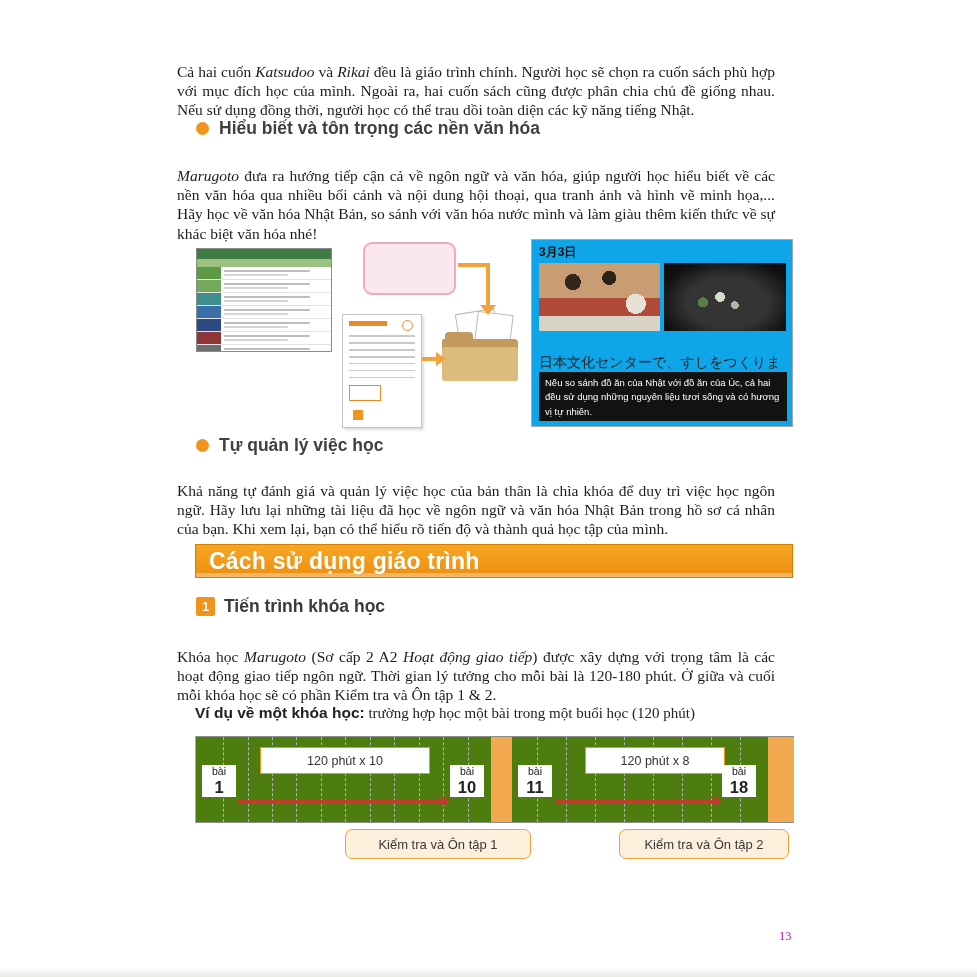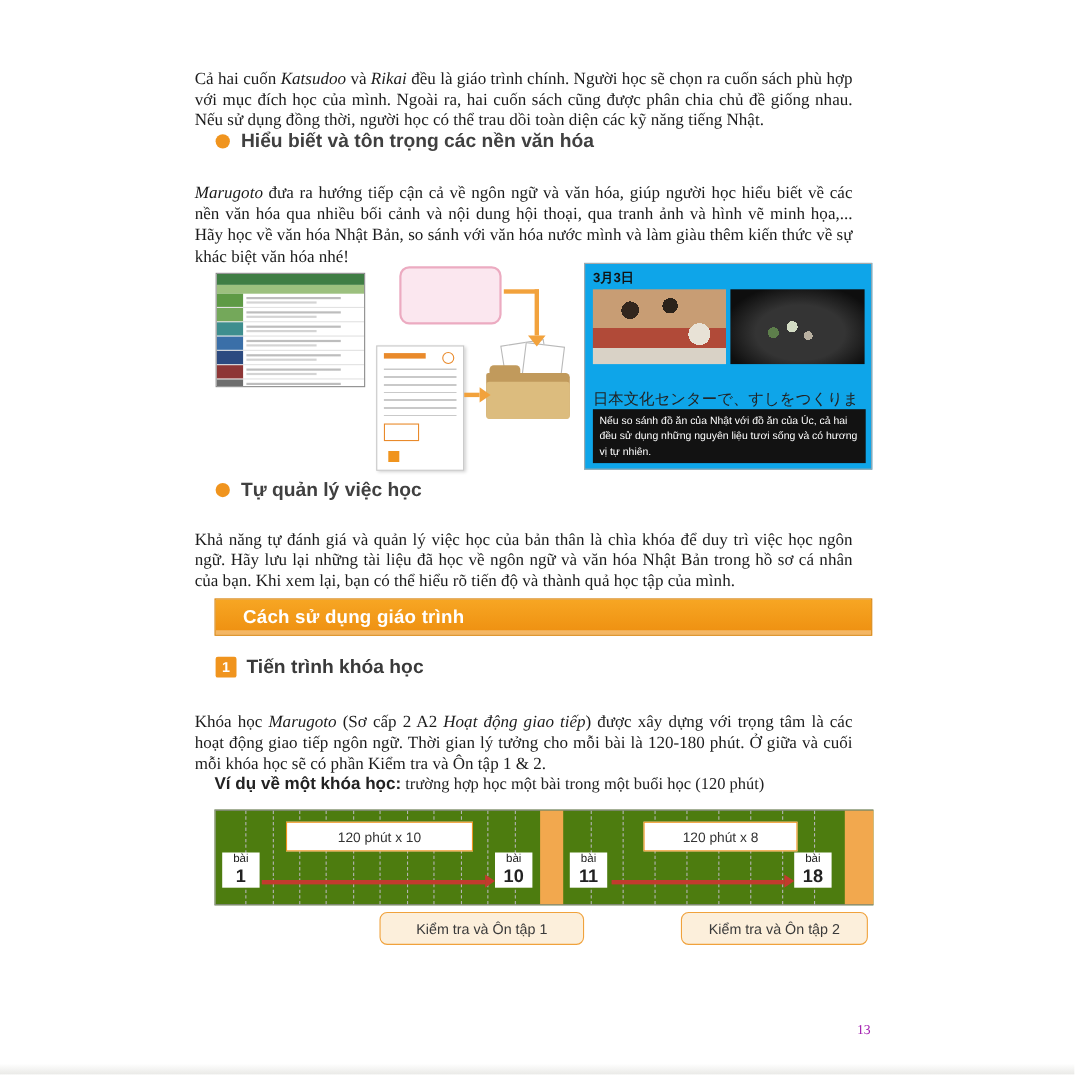--- a/index.html
+++ b/index.html
@@ -56,38 +56,38 @@
     linear-gradient(#c89d74 0 52%, #b14a38 52% 78%, #d9d2c6 78%);}
   .ph2{left:132px;width:122px;background:
     radial-gradient(circle at 32% 58%, #5d7e4b 0 5px, transparent 5px),
     radial-gradient(circle at 46% 50%, #d3dcc4 0 5px, transparent 5px),
     radial-gradient(circle at 58% 62%, #b8b0a0 0 4px, transparent 4px),
     radial-gradient(ellipse at 52% 58%, #343434 0 45%, #0e0e0e 80%);}
   .jcap{position:absolute;left:7px;top:112px;font-family:"Liberation Sans",sans-serif;font-size:14px;line-height:1.55;color:#222;}
   .vibox{position:absolute;left:7px;top:132px;width:248px;height:49px;background:#121212;color:#fff;font-family:"Liberation Sans",sans-serif;font-size:9.5px;line-height:1.5;padding:4px 6px;box-sizing:border-box;}
 
   
-  .banner{position:absolute;left:195px;top:544px;width:598px;height:34px;box-sizing:border-box;background:linear-gradient(#F7A623,#EE8F10);border:1px solid #D87F00;box-shadow:inset 0 -4px 0 rgba(255,255,255,.35);display:flex;align-items:center;padding-left:25px;color:#fff;font-family:"Liberation Sans",sans-serif;font-weight:700;font-size:17px;letter-spacing:.2px;}
+  .banner{position:absolute;left:195px;top:544px;width:598px;height:34px;box-sizing:border-box;background:linear-gradient(#F7A623,#EE8F10);border:1px solid #D87F00;box-shadow:inset 0 -4px 0 rgba(255,255,255,.35);display:flex;align-items:center;padding-left:13px;color:#fff;font-family:"Liberation Sans",sans-serif;font-weight:700;font-size:23px;letter-spacing:.2px;}
 
   .numhead{position:absolute;left:196px;top:596px;display:flex;align-items:center;gap:9px;font-family:"Liberation Sans",sans-serif;font-weight:700;font-size:17.5px;color:#3a3a3a;}
   .numbox{width:19px;height:19px;background:#F0941E;color:#fff;font-size:13px;display:flex;align-items:center;justify-content:center;border-radius:2px;}
 
   .example{position:absolute;left:195px;top:704px;width:598px;font-size:15px;color:#222;}
   .example .lbl{font-family:"Liberation Sans",sans-serif;font-weight:700;font-size:15.5px;}
 
   
   .diagram{position:absolute;left:195px;top:736px;width:598px;height:85px;border:1px solid #8d8d8d;border-left:1px solid #aaa;border-right:none;border-top-width:1.5px;border-bottom-width:1.5px;background:#4d7c0f;box-sizing:content-box;}
   .dash{position:absolute;top:0;bottom:0;border-left:1px dashed #b4b4b4;}
   .band{position:absolute;top:0;bottom:0;background:#F2A84E;}
   .band1{left:295px;width:21px;}
   .band2{left:572px;width:26px;}
   .durbox{position:absolute;top:10px;height:27px;box-sizing:border-box;border:1.5px solid #F0941E;background:#fff;display:flex;align-items:center;justify-content:center;font-family:"Liberation Sans",sans-serif;font-size:12.5px;color:#333;}
   .dur1{left:64px;width:170px;}
   .dur2{left:389px;width:140px;}
-  .lesson{position:absolute;top:38px;width:34px;text-align:center;font-family:"Liberation Sans",sans-serif;color:#222;background:#fff;}
+  .lesson{position:absolute;top:28px;width:34px;text-align:center;font-family:"Liberation Sans",sans-serif;color:#222;background:#fff;}
   .lesson .u{font-size:10.5px;line-height:13px;}
   .lesson .n{font-size:16.5px;font-weight:700;line-height:19px;}
   .ls1{left:6px;} .ls10{left:254px;} .ls11{left:322px;} .ls18{left:526px;}
   .rarrow{position:absolute;top:63px;height:3.5px;background:#C23B2E;}
   .rarrow::after{content:"";position:absolute;right:-9px;top:-5px;border-left:9px solid #C23B2E;border-top:6.5px solid transparent;border-bottom:6.5px solid transparent;}
   .ra1{left:42px;width:203px;}
   .ra2{left:360px;width:157px;}
 
   .review{position:absolute;top:829px;height:30px;box-sizing:border-box;background:#FCEFDB;border:1.5px solid #F0A23C;border-radius:7px;display:flex;align-items:center;justify-content:center;font-family:"Liberation Sans",sans-serif;font-size:13px;color:#3a3a3a;}
   .rv1{left:345px;width:186px;}

